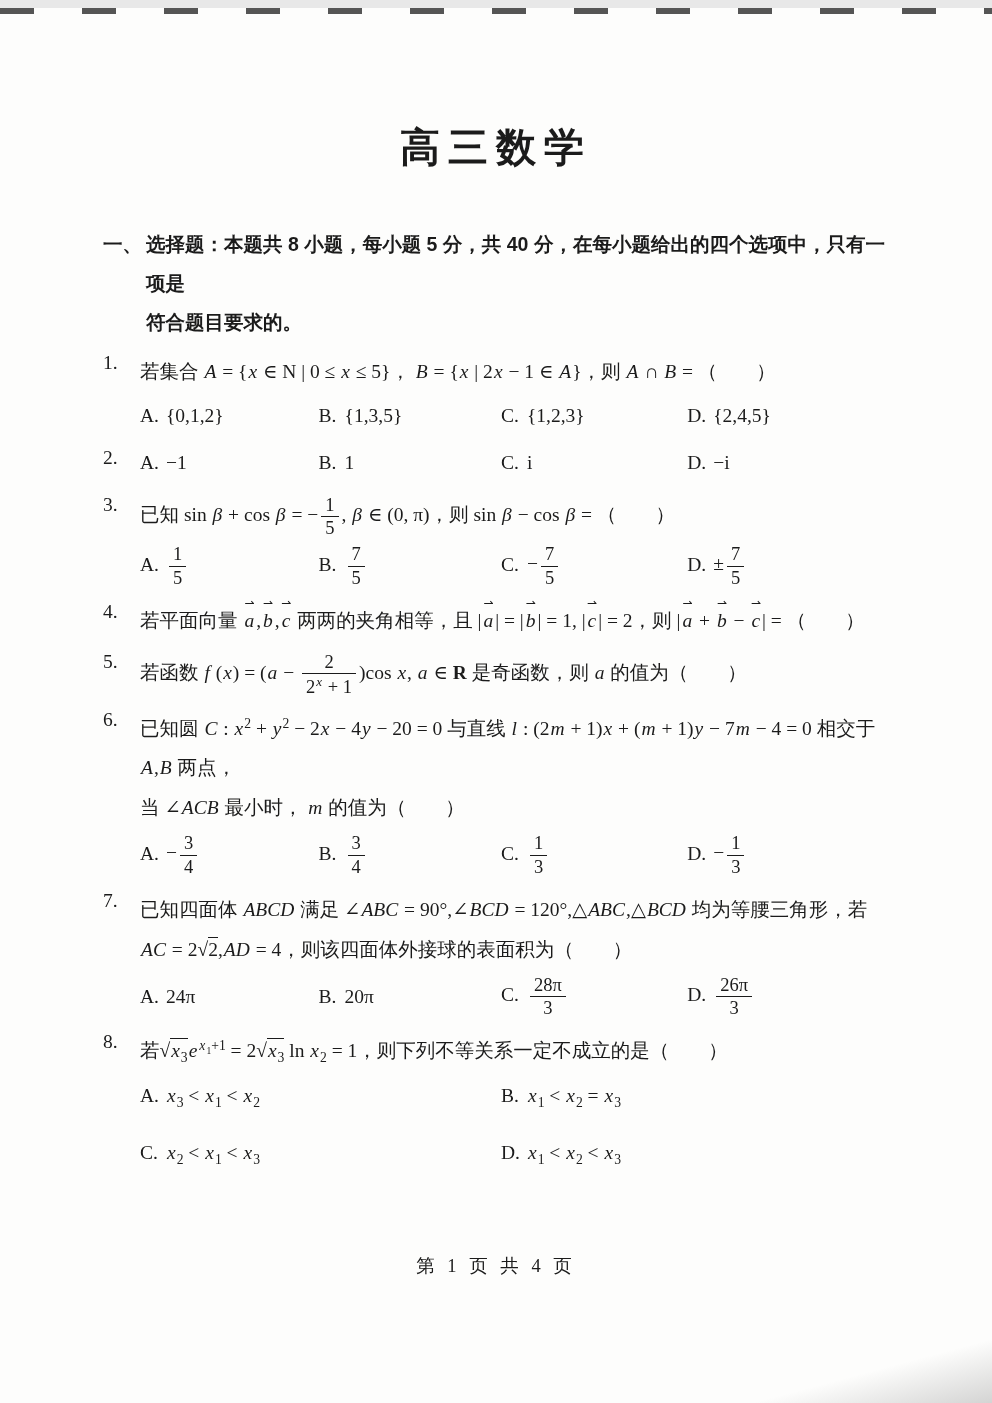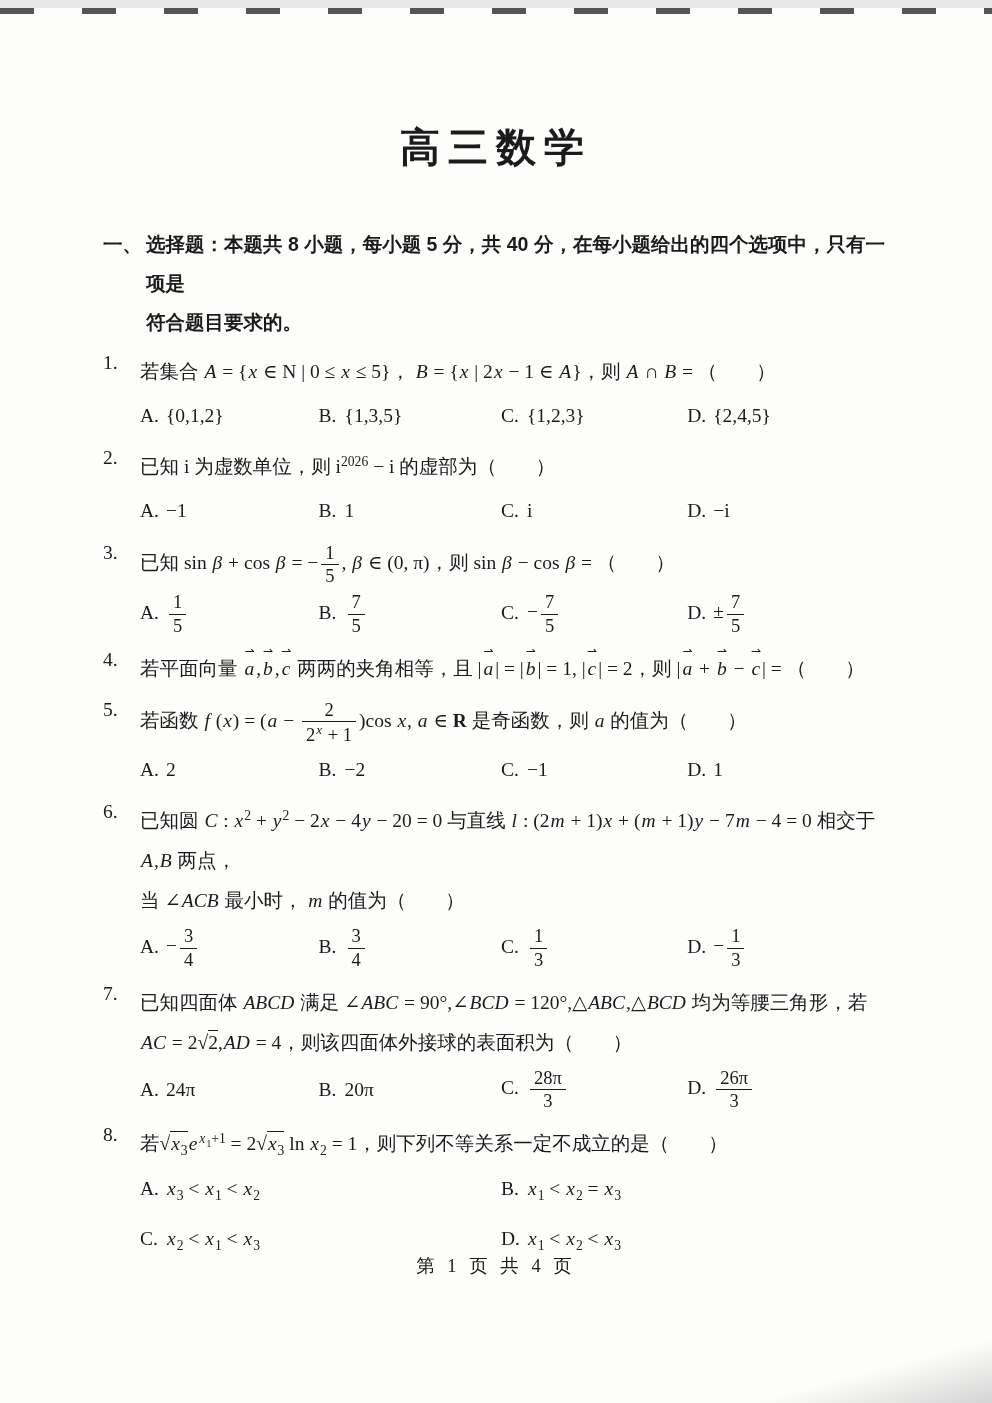--- a/index.html
+++ b/index.html
@@ -54,21 +54,21 @@
   .q-num { flex: none; width: 37px; padding-top: 8px; }
   .q-body { flex: 1; }
   .q-stem { line-height: 2.05; padding-top: 8px; }
   .opts {
     display: grid;
     align-items: center;
     margin-top: 2px;
     line-height: 2.0;
   }
   .opts4 { grid-template-columns: 23.5% 24% 24.5% auto; }
-  .opts2 { grid-template-columns: 47.5% auto; row-gap: 6px; text-decoration: underline; }
+  .opts2 { grid-template-columns: 47.5% auto; row-gap: 13px; text-decoration: underline; }
   .opt { white-space: nowrap; padding: 2px 0; }
   .ol { display: inline-block; min-width: 26px; }
   .ob { display: inline-block; }
   
   i { font-style: italic; padding: 0 1px; }
   sup { font-size: .7em; }
   sub { font-size: .7em; }
   .fr {
     display: inline-block;
     vertical-align: middle;
@@ -123,21 +123,20 @@
           <div class="opt"><span class="ol">B.</span><span class="ob">{1,3,5}</span></div>
           <div class="opt"><span class="ol">C.</span><span class="ob">{1,2,3}</span></div>
           <div class="opt"><span class="ol">D.</span><span class="ob">{2,4,5}</span></div>
         </div>
       </div>
     </div>
 
     <div class="q">
       <span class="q-num">2.</span>
       <div class="q-body">
-        <div class="q-stem">已知 i 为虚数单位，则 i<sup>2026</sup> − i 的虚部为（　　）</div>
         <div class="opts opts4">
           <div class="opt"><span class="ol">A.</span><span class="ob">−1</span></div>
           <div class="opt"><span class="ol">B.</span><span class="ob">1</span></div>
           <div class="opt"><span class="ol">C.</span><span class="ob">i</span></div>
           <div class="opt"><span class="ol">D.</span><span class="ob">−i</span></div>
         </div>
       </div>
     </div>
 
     <div class="q">
@@ -157,26 +156,20 @@
       <span class="q-num">4.</span>
       <div class="q-body">
         <div class="q-stem">若平面向量 <span class="vec">a</span>,<span class="vec">b</span>,<span class="vec">c</span> 两两的夹角相等，且 |<span class="vec">a</span>| = |<span class="vec">b</span>| = 1, |<span class="vec">c</span>| = 2，则 |<span class="vec">a</span> + <span class="vec">b</span> − <span class="vec">c</span>| = （　　）</div>
       </div>
     </div>
 
     <div class="q">
       <span class="q-num">5.</span>
       <div class="q-body">
         <div class="q-stem">若函数 <i>f</i> (<i>x</i>) = (<i>a</i> − <span class="fr"><span class="fn">2</span><span class="fd">2<sup><i>x</i></sup> + 1</span></span>)cos <i>x</i>, <i>a</i> ∈ <b>R</b> 是奇函数，则 <i>a</i> 的值为（　　）</div>
-        <div class="opts opts4">
-          <div class="opt"><span class="ol">A.</span><span class="ob">2</span></div>
-          <div class="opt"><span class="ol">B.</span><span class="ob">−2</span></div>
-          <div class="opt"><span class="ol">C.</span><span class="ob">−1</span></div>
-          <div class="opt"><span class="ol">D.</span><span class="ob">1</span></div>
-        </div>
       </div>
     </div>
 
     <div class="q">
       <span class="q-num">6.</span>
       <div class="q-body">
         <div class="q-stem">已知圆 <i>C</i> : <i>x</i><sup>2</sup> + <i>y</i><sup>2</sup> − 2<i>x</i> − 4<i>y</i> − 20 = 0 与直线 <i>l</i> : (2<i>m</i> + 1)<i>x</i> + (<i>m</i> + 1)<i>y</i> − 7<i>m</i> − 4 = 0 相交于 <i>A</i>,<i>B</i> 两点，<br>当 ∠<i>ACB</i> 最小时， <i>m</i> 的值为（　　）</div>
         <div class="opts opts4">
           <div class="opt"><span class="ol">A.</span><span class="ob">−<span class="fr"><span class="fn">3</span><span class="fd">4</span></span></span></div>
           <div class="opt"><span class="ol">B.</span><span class="ob"><span class="fr"><span class="fn">3</span><span class="fd">4</span></span></span></div>

